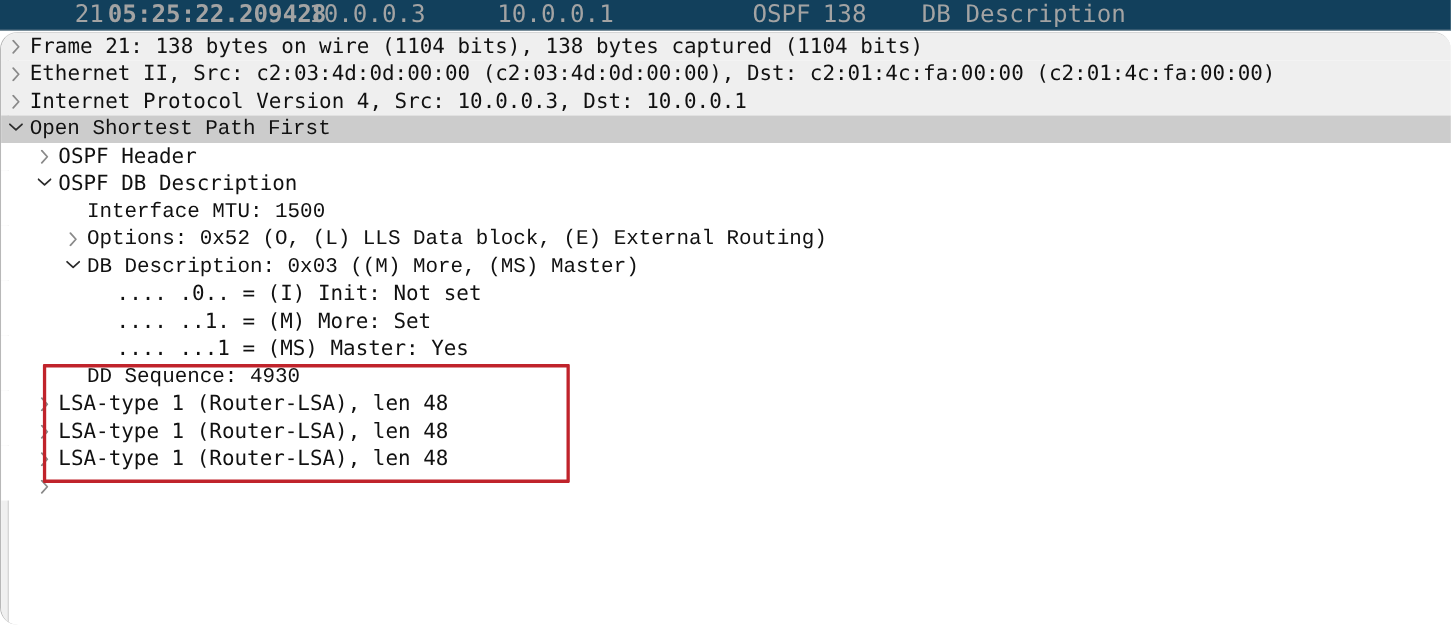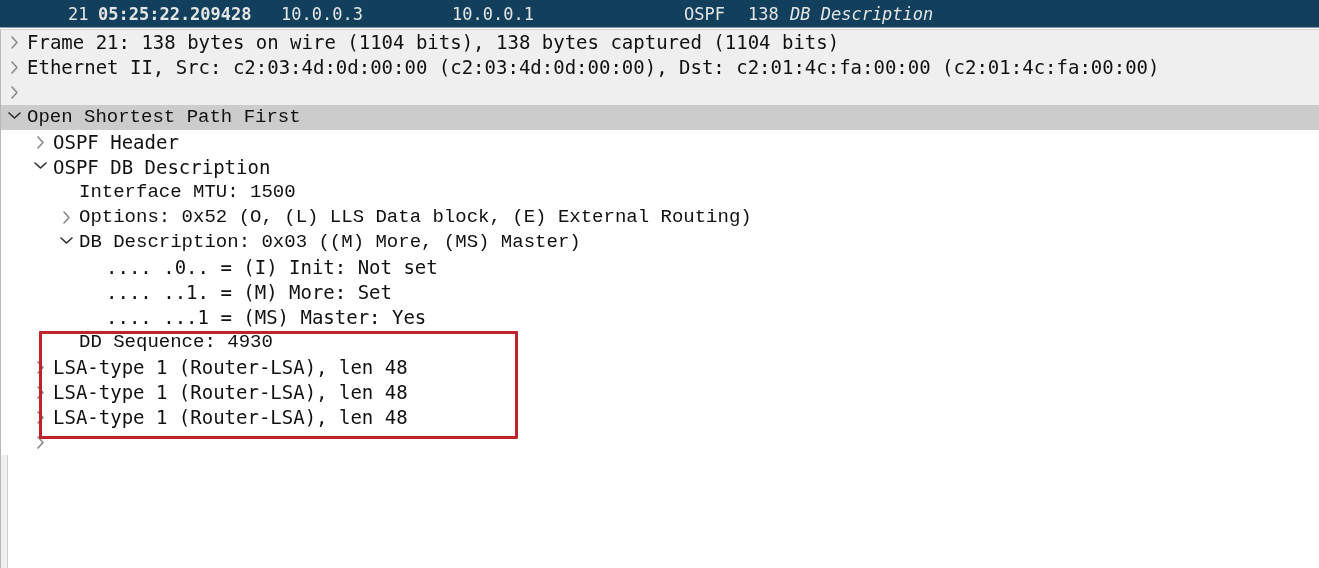--- a/index.html
+++ b/index.html
@@ -27,44 +27,45 @@
   .summary-bar {
     position: absolute;
     left: 0; top: 0;
     width: 1319px;
     height: 28px;
     background: #12405c;
     border-bottom: 1px solid #8a9aa4;
     display: flex;
     align-items: center;
     white-space: pre;
-    color: #e5e5e5;
-    font-size: 17px;
+    color: #a3a3a3;
+    font-size: 22px;
     letter-spacing: 0px;
     font-family: "DejaVu Sans Mono", "Liberation Mono", monospace;
   }
   .summary-bar .col { display: inline-block; }
   .col-no      { position: absolute; left: 68px;  }
   .col-time    { position: absolute; left: 98px; font-weight: bold;  }
   .col-src     { position: absolute; left: 281px; }
   .col-dst     { position: absolute; left: 452px; }
   .col-proto   { position: absolute; left: 684px; }
   .col-len     { position: absolute; left: 748px; }
-  .col-info    { position: absolute; left: 790px; font-style: italic; }
+  .col-info    { position: absolute; left: 838px; }
 
   
   .detail-pane {
     position: absolute;
     left: 0; top: 29px;
     width: 1319px;
     height: 539px;
     background: #ffffff;
     border-left: 1px solid #b8b8b8;
     border-top: 1px solid #d6d6d6;
     overflow: hidden;
+    border-radius: 16px;
   }
 
   .gutter {
     position: absolute;
     left: 0; top: 0;
     width: 7px;
     height: 539px;
     background: #f0f0f0;
     border-right: 1px solid #cfcfcf;
   }
@@ -152,21 +153,21 @@
     <div class="gutter"></div>
     <div class="rows" id="tree-rows">
         <div class="row ind0 bg-alt"><span class="twisty"><svg width="9" height="13" viewBox="0 0 9 13" fill="none" xmlns="http://www.w3.org/2000/svg">
               <path d="M2 1 L7 6.5 L2 12" stroke="currentColor" stroke-width="1.6" fill="none" stroke-linecap="round" stroke-linejoin="round"></path>
             </svg></span><span class="label">Frame 21: 138 bytes on wire (1104 bits), 138 bytes captured (1104 bits)</span></div>
         <div class="row ind0 bg-alt"><span class="twisty"><svg width="9" height="13" viewBox="0 0 9 13" fill="none" xmlns="http://www.w3.org/2000/svg">
               <path d="M2 1 L7 6.5 L2 12" stroke="currentColor" stroke-width="1.6" fill="none" stroke-linecap="round" stroke-linejoin="round"></path>
             </svg></span><span class="label">Ethernet II, Src: c2:03:4d:0d:00:00 (c2:03:4d:0d:00:00), Dst: c2:01:4c:fa:00:00 (c2:01:4c:fa:00:00)</span></div>
         <div class="row ind0 bg-alt"><span class="twisty"><svg width="9" height="13" viewBox="0 0 9 13" fill="none" xmlns="http://www.w3.org/2000/svg">
               <path d="M2 1 L7 6.5 L2 12" stroke="currentColor" stroke-width="1.6" fill="none" stroke-linecap="round" stroke-linejoin="round"></path>
-            </svg></span></div>
+            </svg></span><span class="label">Internet Protocol Version 4, Src: 10.0.0.3, Dst: 10.0.0.1</span></div>
         <div class="row ind0 bg-sel"><span class="twisty open"><svg width="13" height="9" viewBox="0 0 13 9" fill="none" xmlns="http://www.w3.org/2000/svg">
               <path d="M1 2 L6.5 7 L12 2" stroke="currentColor" stroke-width="1.6" fill="none" stroke-linecap="round" stroke-linejoin="round"></path>
             </svg></span><span class="label">Open Shortest Path First</span></div>
         <div class="row ind1 bg-white"><span class="twisty"><svg width="9" height="13" viewBox="0 0 9 13" fill="none" xmlns="http://www.w3.org/2000/svg">
               <path d="M2 1 L7 6.5 L2 12" stroke="currentColor" stroke-width="1.6" fill="none" stroke-linecap="round" stroke-linejoin="round"></path>
             </svg></span><span class="label">OSPF Header</span></div>
         <div class="row ind1 bg-white"><span class="twisty open"><svg width="13" height="9" viewBox="0 0 13 9" fill="none" xmlns="http://www.w3.org/2000/svg">
               <path d="M1 2 L6.5 7 L12 2" stroke="currentColor" stroke-width="1.6" fill="none" stroke-linecap="round" stroke-linejoin="round"></path>
             </svg></span><span class="label">OSPF DB Description</span></div>
         <div class="row ind2 bg-white"><span class="label">Interface MTU: 1500</span></div>

